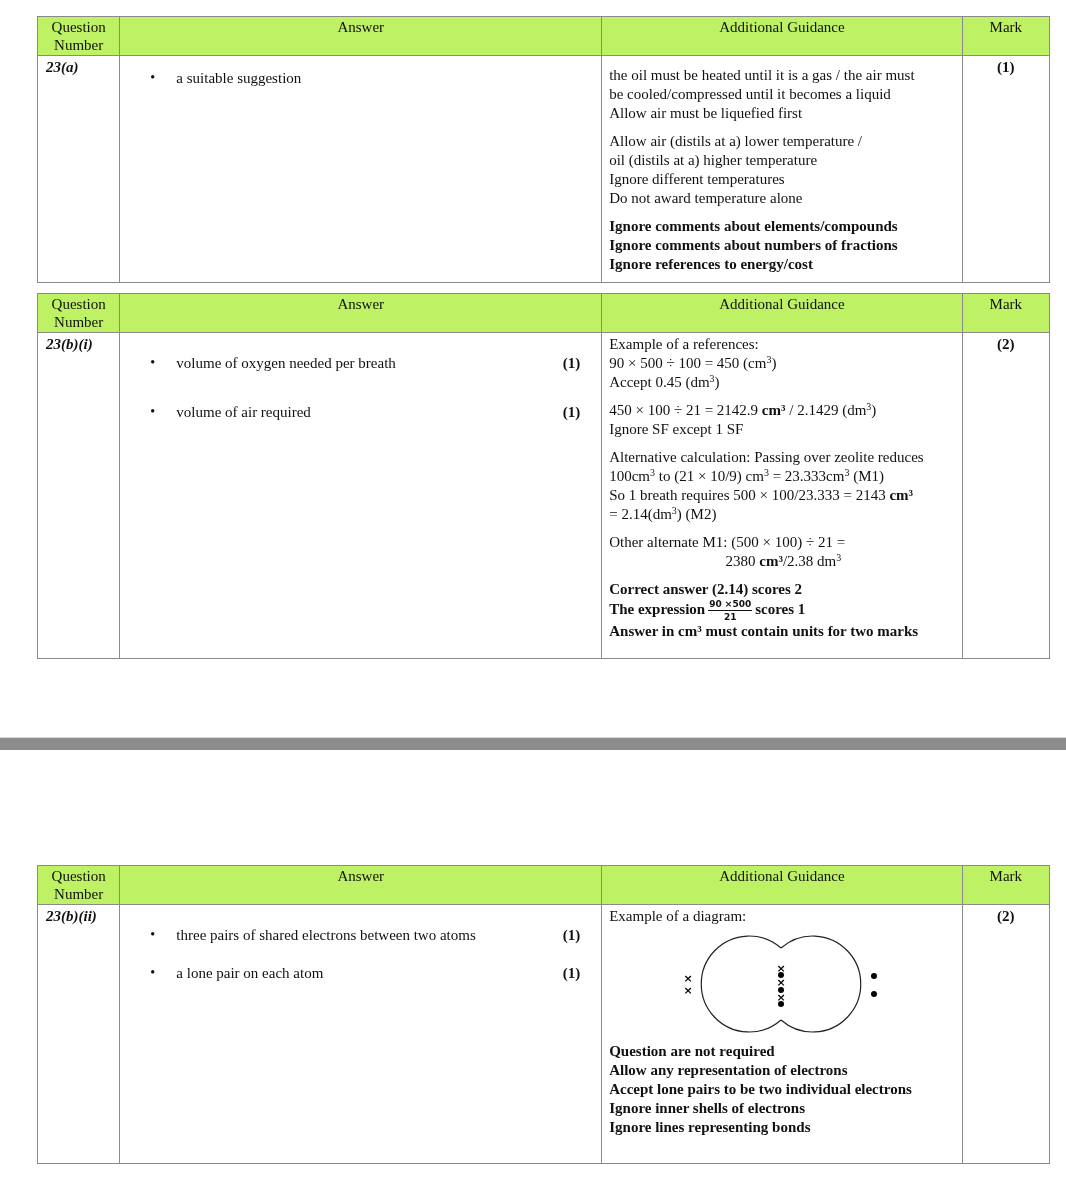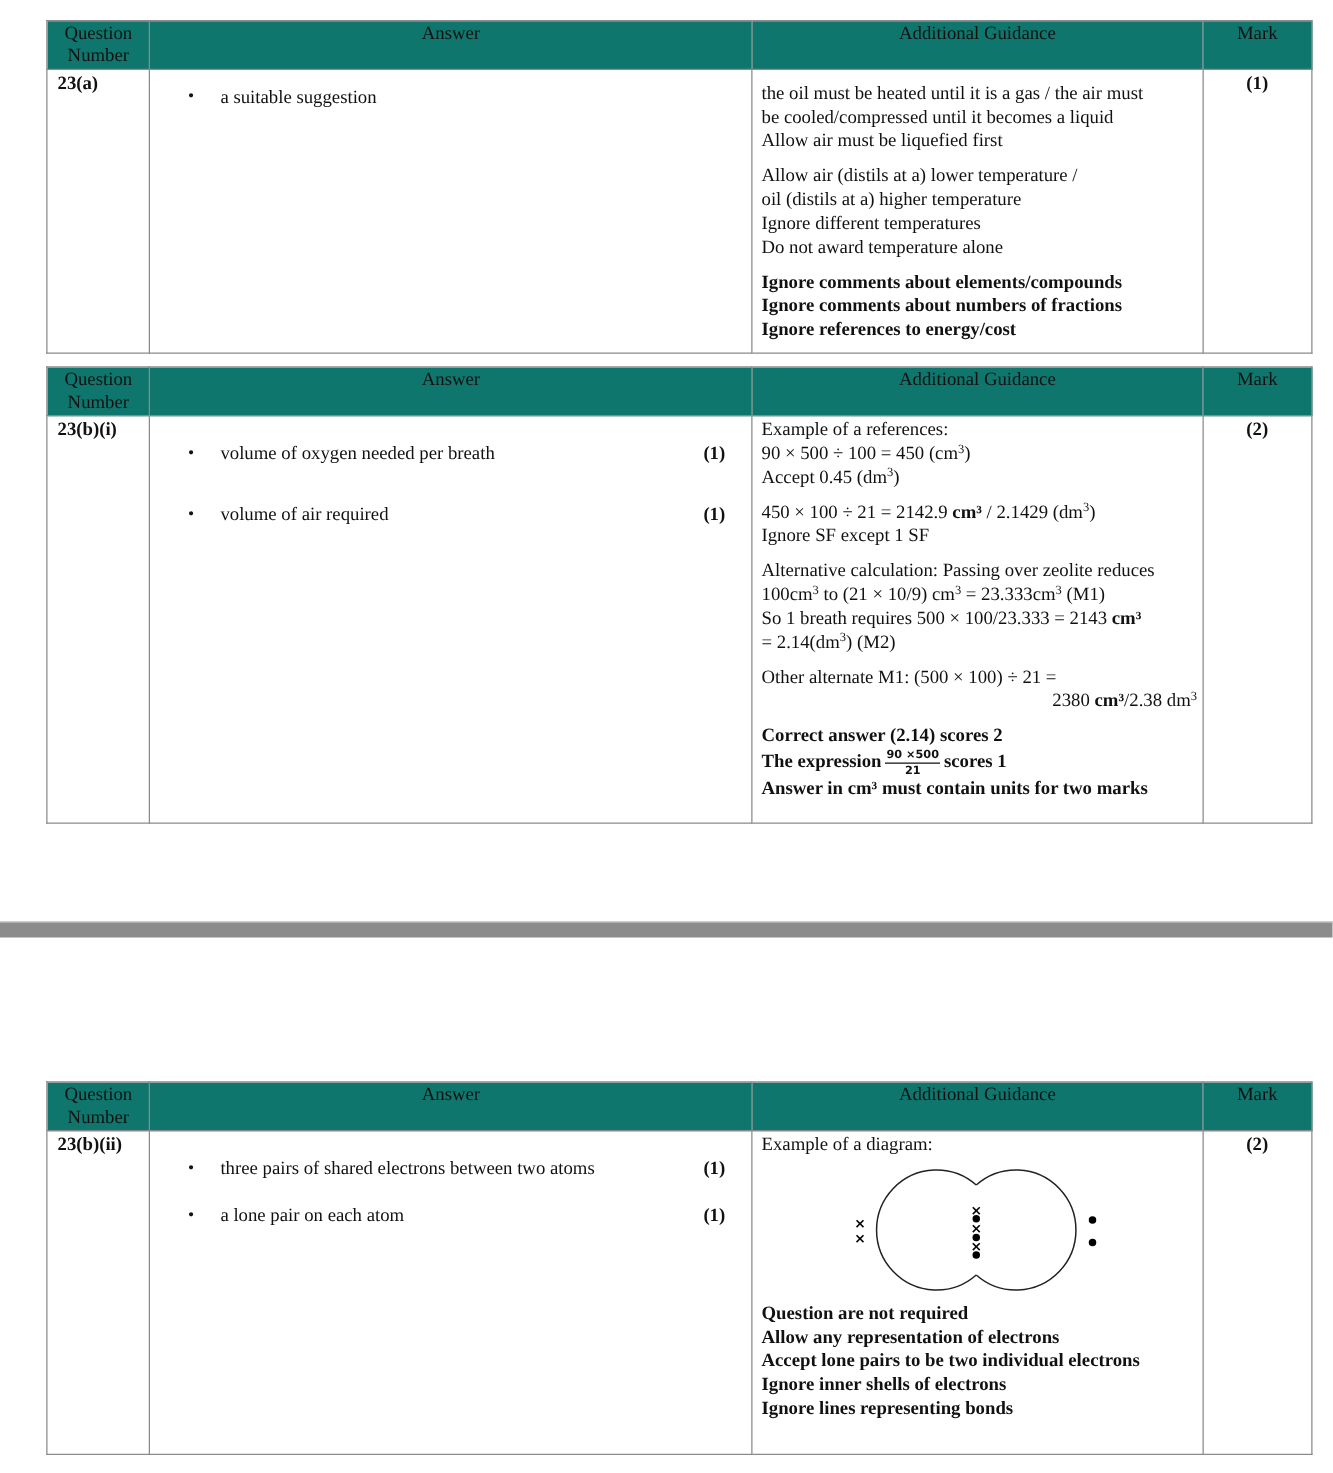--- a/index.html
+++ b/index.html
@@ -1,33 +1,33 @@
 <!DOCTYPE html>
 <html><head>
 <meta charset="utf-8">
 <style>
   html, body { margin: 0; padding: 0; background: #ffffff; }
   body { width: 1066px; height: 1178px; position: relative; overflow: hidden;
          font-family: "Liberation Serif", "DejaVu Serif", serif; color: #111; font-size: 15px; }
   .tbl { position: absolute; left: 37px; width: 1013px; border-collapse: collapse; table-layout: fixed; }
   .tbl td, .tbl th { border: 1px solid #8a8a8a; vertical-align: top; padding: 0; }
-  .tbl th { background: #0f766e; font-weight: normal; text-align: center; line-height: 18px; padding-top: 1px; }
+  .tbl th { background: #bef264; font-weight: normal; text-align: center; line-height: 18px; padding-top: 1px; }
   .c1 { width: 82px; } .c2 { width: 480px; } .c3 { width: 359px; } .c4 { width: 87px; }
-  .qnum { font-weight: bold; padding: 2px 0 0 8px !important; line-height: 18px; }
+  .qnum { font-weight: bold; padding: 2px 0 0 8px !important; line-height: 18px; font-style: italic; }
   .ans { position: relative; }
   .bullet-row { position: absolute; left: 30px; right: 0; height: 20px; line-height: 20px; }
   .bullet { position: absolute; left: 0; font-size: 14px; }
   .btxt { position: absolute; left: 26px; }
   .bmark { position: absolute; right: 21px; font-weight: bold; }
   .guid { padding: 10px 0 4px 7px !important; line-height: 19px; }
   .guid p { margin: 0 0 9px 0; }
   .guid p:last-child { margin-bottom: 0; font-weight: bold; }
   .mark { text-align: center; font-weight: bold; padding-top: 2px !important; line-height: 18px; }
   sup { font-size: 10px; line-height: 0; vertical-align: 5px; }
-  .rt { text-align: right; padding-right: 4px; }
+  .rt { text-align: center; padding-right: 4px; }
   .frac { display: inline-block; vertical-align: middle; text-align: center; font-family: "DejaVu Sans", sans-serif; font-size: 9px; line-height: 10px; margin: 0 3px; }
   .frac .num { display: block; border-bottom: 1px solid #111; padding: 0 1px 1px; }
   .frac .den { display: block; padding-top: 1px; }
   .divider { position: absolute; left: 0; width: 1066px; top: 737px; height: 12px; background: #8c8c8c; border-top: 1px solid #d8d8d8; }
   .diagram { display: block; margin: 6px 0 6px 72px; }
 </style>
 </head>
 <body>
 
 <table class="tbl" style="top:16px;">

